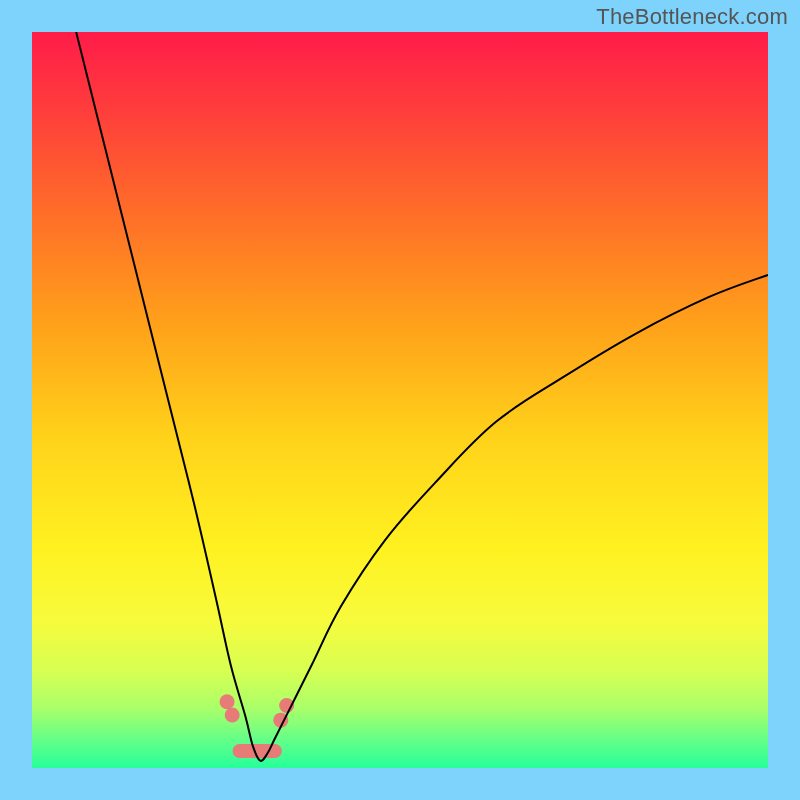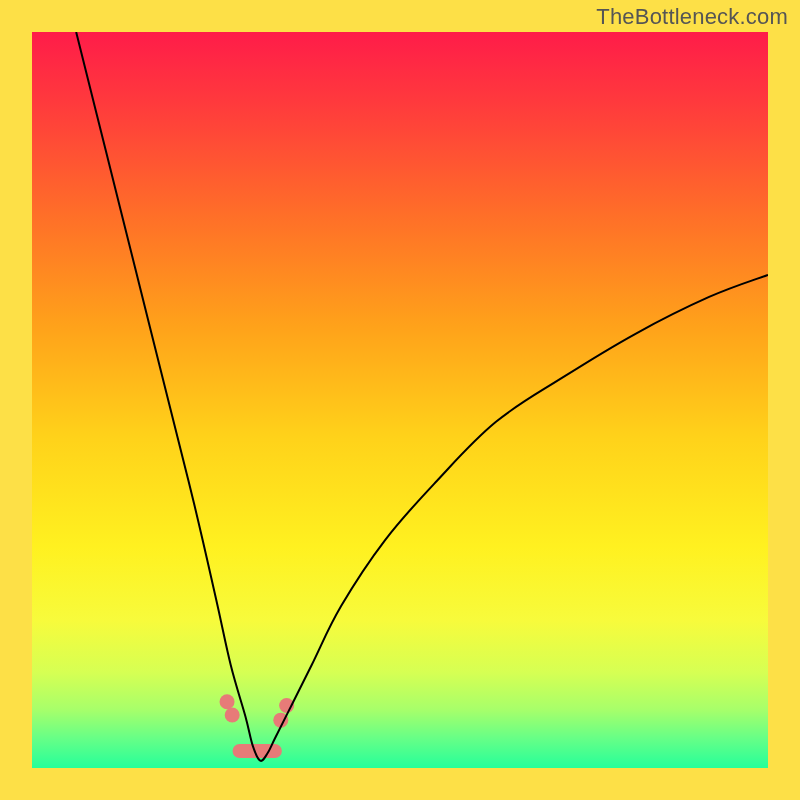--- a/index.html
+++ b/index.html
@@ -7,21 +7,21 @@
     padding: 0;
     width: 800px;
     height: 800px;
     overflow: hidden;
     font-family: Arial, Helvetica, sans-serif;
   }
   .frame {
     position: relative;
     width: 800px;
     height: 800px;
-    background: #fde047;
+    background: #7dd3fc;
   }
   .watermark {
     position: absolute;
     top: 4px;
     right: 12px;
     color: #555;
     font-size: 22px;
     font-weight: 500;
     letter-spacing: 0.2px;
     z-index: 10;

